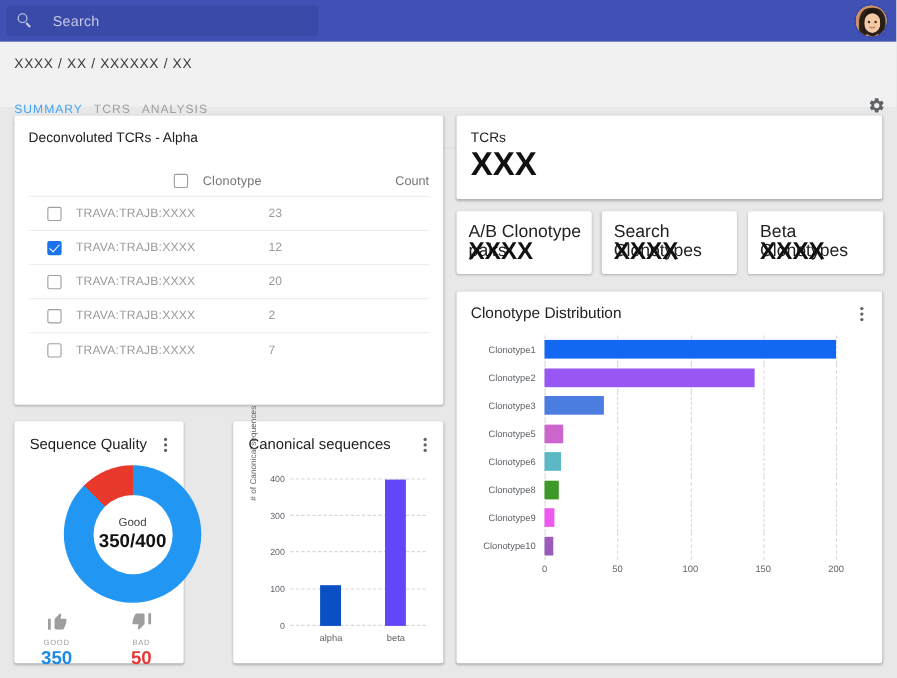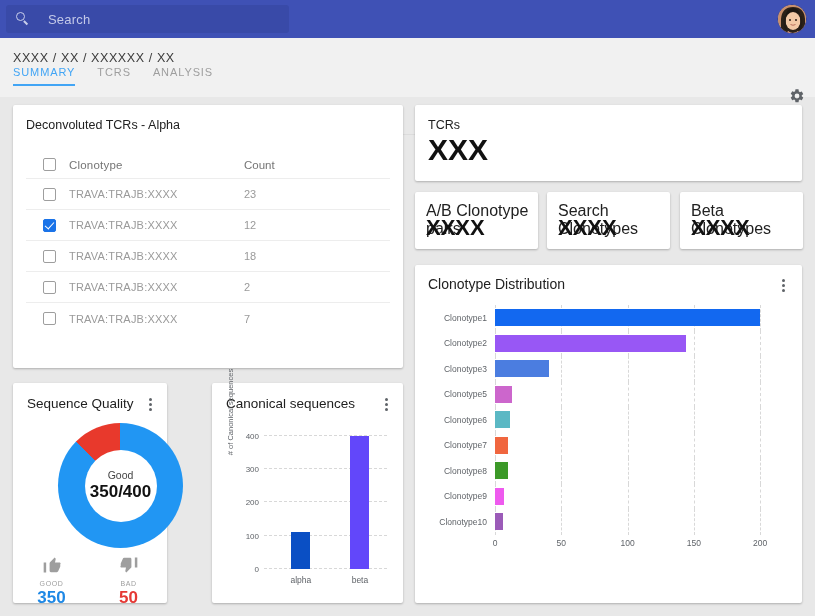--- a/index.html
+++ b/index.html
@@ -44,22 +44,22 @@
   .pagehead {
     position: absolute; left: 0; top: 38px; width: 815px; height: 59px;
     background: #f1f1f1;
   }
   .breadcrumb {
     position: absolute; left: 13px; top: 13px;
     font-size: 12.5px; color: #3c3c3c; letter-spacing: .6px;
   }
   .gear { position: absolute; right: 10px; top: 50px; width: 16px; height: 16px; }
   .tabs {
-    position: absolute; left: 13px; top: 28px;
-    display: flex; gap: 22px; align-items: center;
+    position: absolute; left: 13px; top: 56px;
+    display: flex; gap: 10px; align-items: center;
   }
   .tab {
     font-size: 11px; letter-spacing: .9px; color: #9e9e9e;
     padding-bottom: 6px; border-bottom: 2px solid transparent;
   }
   .tab.active { color: #42a5f5; border-bottom-color: #42a5f5; }
   .headrule {
     position: absolute; left: 13px; right: 13px; top: 96px; height: 1px;
     background: #dcdcdc;
   }
@@ -80,21 +80,21 @@
   #tcr-table-card { left: 13px; top: 105px; width: 390px; height: 263px; }
   .dt-title {
     position: absolute; left: 13px; top: 12px; width: 200px;
     font-size: 12.5px; color: #212121; line-height: 16px;
   }
   .dt-rows { position: absolute; left: 13px; right: 13px; top: 46px; }
   .dt-row {
     display: flex; align-items: center; height: 31px;
     border-bottom: 1px solid #ededed;
   }
-  .dt-row.header { height: 28px; }
+  .dt-row.header { height: 28px; justify-content: flex-end; }
   .cb {
     width: 13px; height: 13px; flex: none; margin-left: 17px;
     border: 1.7px solid #9e9e9e; border-radius: 2px; background: #fff;
     position: relative;
   }
   .cb.checked { background: #1a73e8; border-color: #1a73e8; }
   .cb.checked::after {
     content: ""; position: absolute; left: 3px; top: 0.5px;
     width: 4px; height: 8px; border: solid #fff;
     border-width: 0 1.7px 1.7px 0; transform: rotate(42deg);
@@ -249,21 +249,21 @@
       <span class="dt-count">23</span>
     </div>
     <div class="dt-row">
       <span class="cb checked"></span>
       <span class="dt-name">TRAVA:TRAJB:XXXX</span>
       <span class="dt-count">12</span>
     </div>
     <div class="dt-row">
       <span class="cb"></span>
       <span class="dt-name">TRAVA:TRAJB:XXXX</span>
-      <span class="dt-count">18</span>
+      <span class="dt-count">20</span>
     </div>
     <div class="dt-row">
       <span class="cb"></span>
       <span class="dt-name">TRAVA:TRAJB:XXXX</span>
       <span class="dt-count">2</span>
     </div>
     <div class="dt-row" style="border-bottom:none">
       <span class="cb"></span>
       <span class="dt-name">TRAVA:TRAJB:XXXX</span>
       <span class="dt-count">7</span>
@@ -344,31 +344,20 @@
         </div>
         <div class="hbar-row">
           <div class="hbar-label">Clonotype6</div>
           <div class="hbar-track">
             <div class="grid-v" style="left: 0px;"></div>
             <div class="grid-v" style="left: 66.2791px;"></div>
             <div class="grid-v" style="left: 132.558px;"></div>
             <div class="grid-v" style="left: 198.837px;"></div>
             <div class="grid-v" style="left: 265.116px;"></div>
             <div class="hbar" style="width: 14.5814px; background: rgb(91, 184, 196);"></div>
-          </div>
-        </div>
-        <div class="hbar-row">
-          <div class="hbar-label">Clonotype7</div>
-          <div class="hbar-track">
-            <div class="grid-v" style="left: 0px;"></div>
-            <div class="grid-v" style="left: 66.2791px;"></div>
-            <div class="grid-v" style="left: 132.558px;"></div>
-            <div class="grid-v" style="left: 198.837px;"></div>
-            <div class="grid-v" style="left: 265.116px;"></div>
-            <div class="hbar" style="width: 13.2558px; background: rgb(240, 102, 63);"></div>
           </div>
         </div>
         <div class="hbar-row">
           <div class="hbar-label">Clonotype8</div>
           <div class="hbar-track">
             <div class="grid-v" style="left: 0px;"></div>
             <div class="grid-v" style="left: 66.2791px;"></div>
             <div class="grid-v" style="left: 132.558px;"></div>
             <div class="grid-v" style="left: 198.837px;"></div>
             <div class="grid-v" style="left: 265.116px;"></div>

